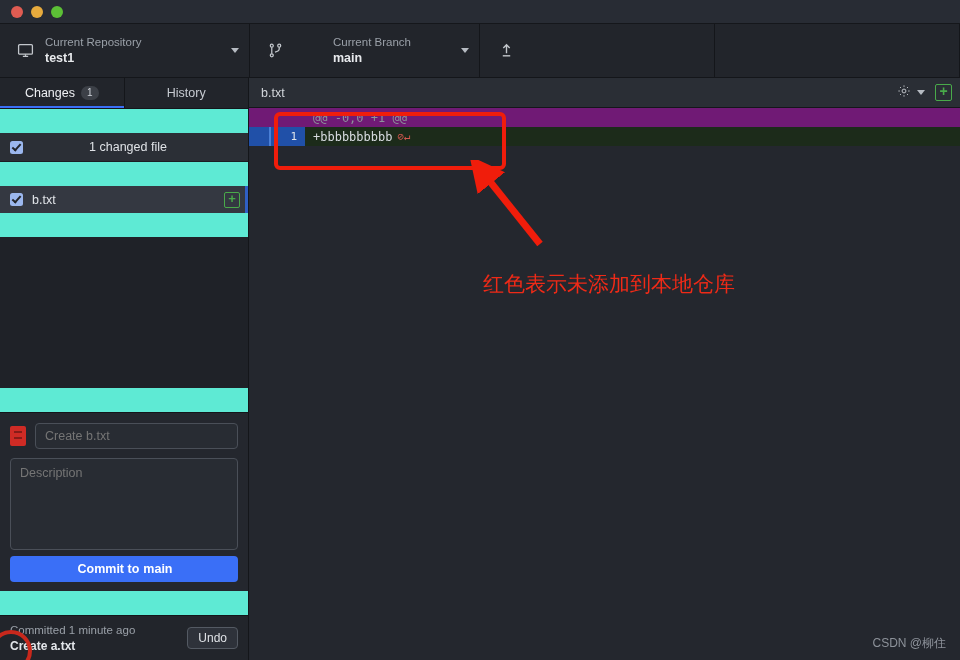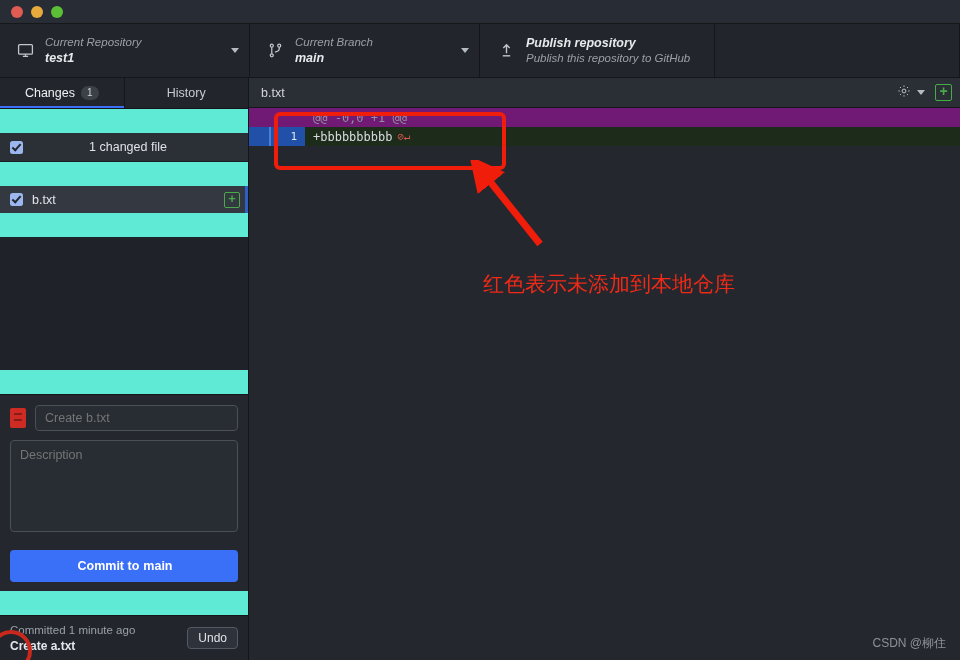--- a/index.html
+++ b/index.html
@@ -50,24 +50,23 @@
     border-bottom: 1px solid #14161a;
     box-sizing: border-box;
   }
   .tb-item {
     display: flex;
     align-items: center;
     padding: 0 10px 0 13px;
     border-right: 1px solid #14161a;
     box-sizing: border-box;
     position: relative;
-    font-style: italic;
   }
   .tb-repo { width: 250px; }
-  .tb-branch { width: 230px; }
+  .tb-branch { width: 230px; gap: 38px; }
   .tb-publish { width: 235px; padding-left: 14px; }
   .tb-blank { flex: 1; }
   .tb-icon {
     width: 24px;
     flex: 0 0 24px;
     display: flex;
     align-items: center;
     justify-content: center;
     color: #c3c7cc;
   }
@@ -292,23 +291,23 @@
     border-radius: 4px;
     color: #8c929b;
     font-size: 12.5px;
     padding: 7px 9px;
     box-sizing: border-box;
     resize: none;
     font-family: inherit;
     outline: none;
   }
   .commit-btn {
-    margin-top: 18px;
+    margin-top: 6px;
     width: 100%;
-    height: 32px;
+    height: 26px;
     background: #3a6ff7;
     border: none;
     border-radius: 4px;
     color: #fff;
     font-size: 12.5px;
     font-family: inherit;
     cursor: pointer;
     display: flex;
     align-items: center;
     justify-content: center;
@@ -505,24 +504,20 @@
       <div class="caret"></div>
     </div>
 
     <div class="tb-item tb-publish">
       <div class="tb-icon">
         <svg width="17" height="17" viewBox="0 0 16 16" fill="none" stroke="currentColor" stroke-width="1.3">
           <path d="M8 10.5V2.8M5 5.6L8 2.6l3 3"></path>
           <path d="M4.5 13h7"></path>
         </svg>
       </div>
-      <div class="tb-text">
-        <div class="tb-label">Publish repository</div>
-        <div class="tb-value">Publish this repository to GitHub</div>
-      </div>
     </div>
 
     <div class="tb-item tb-blank"></div>
   </div>
 
   <div class="body">
 
     <div class="sidebar">
 
       <div class="tabs">

